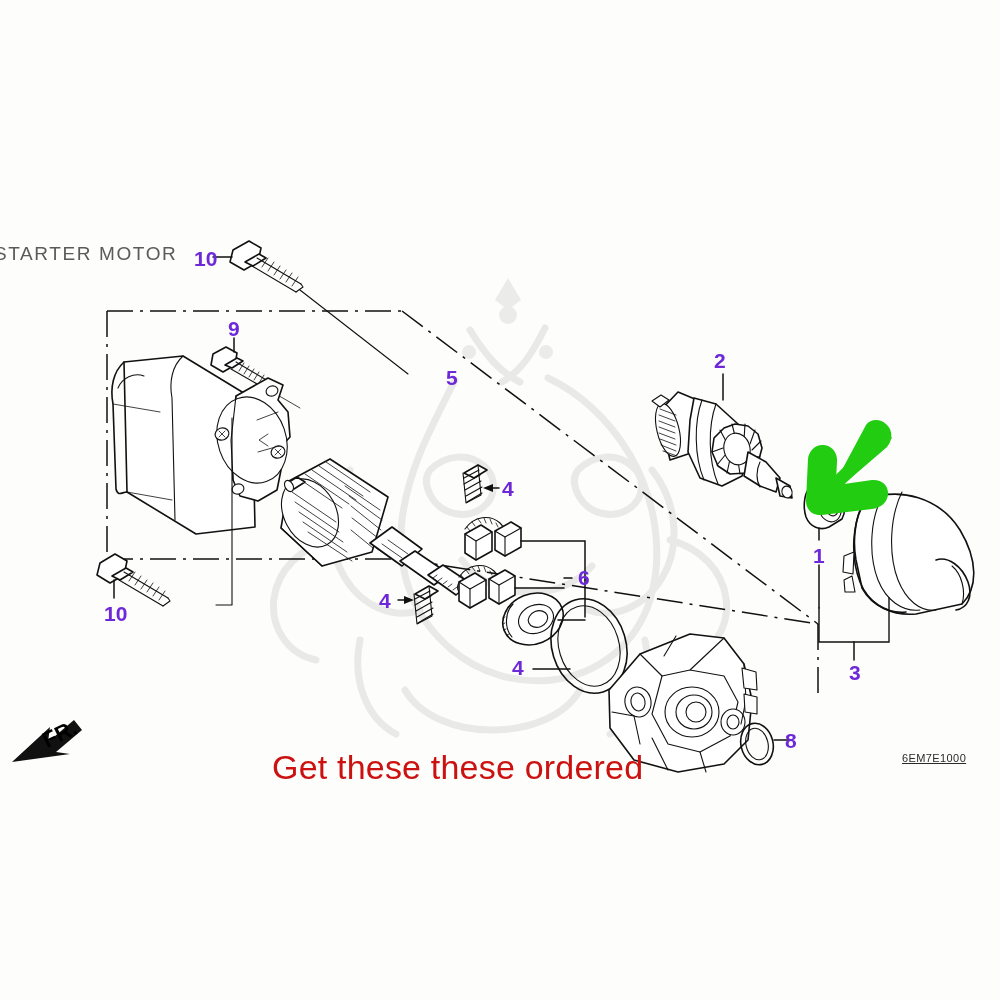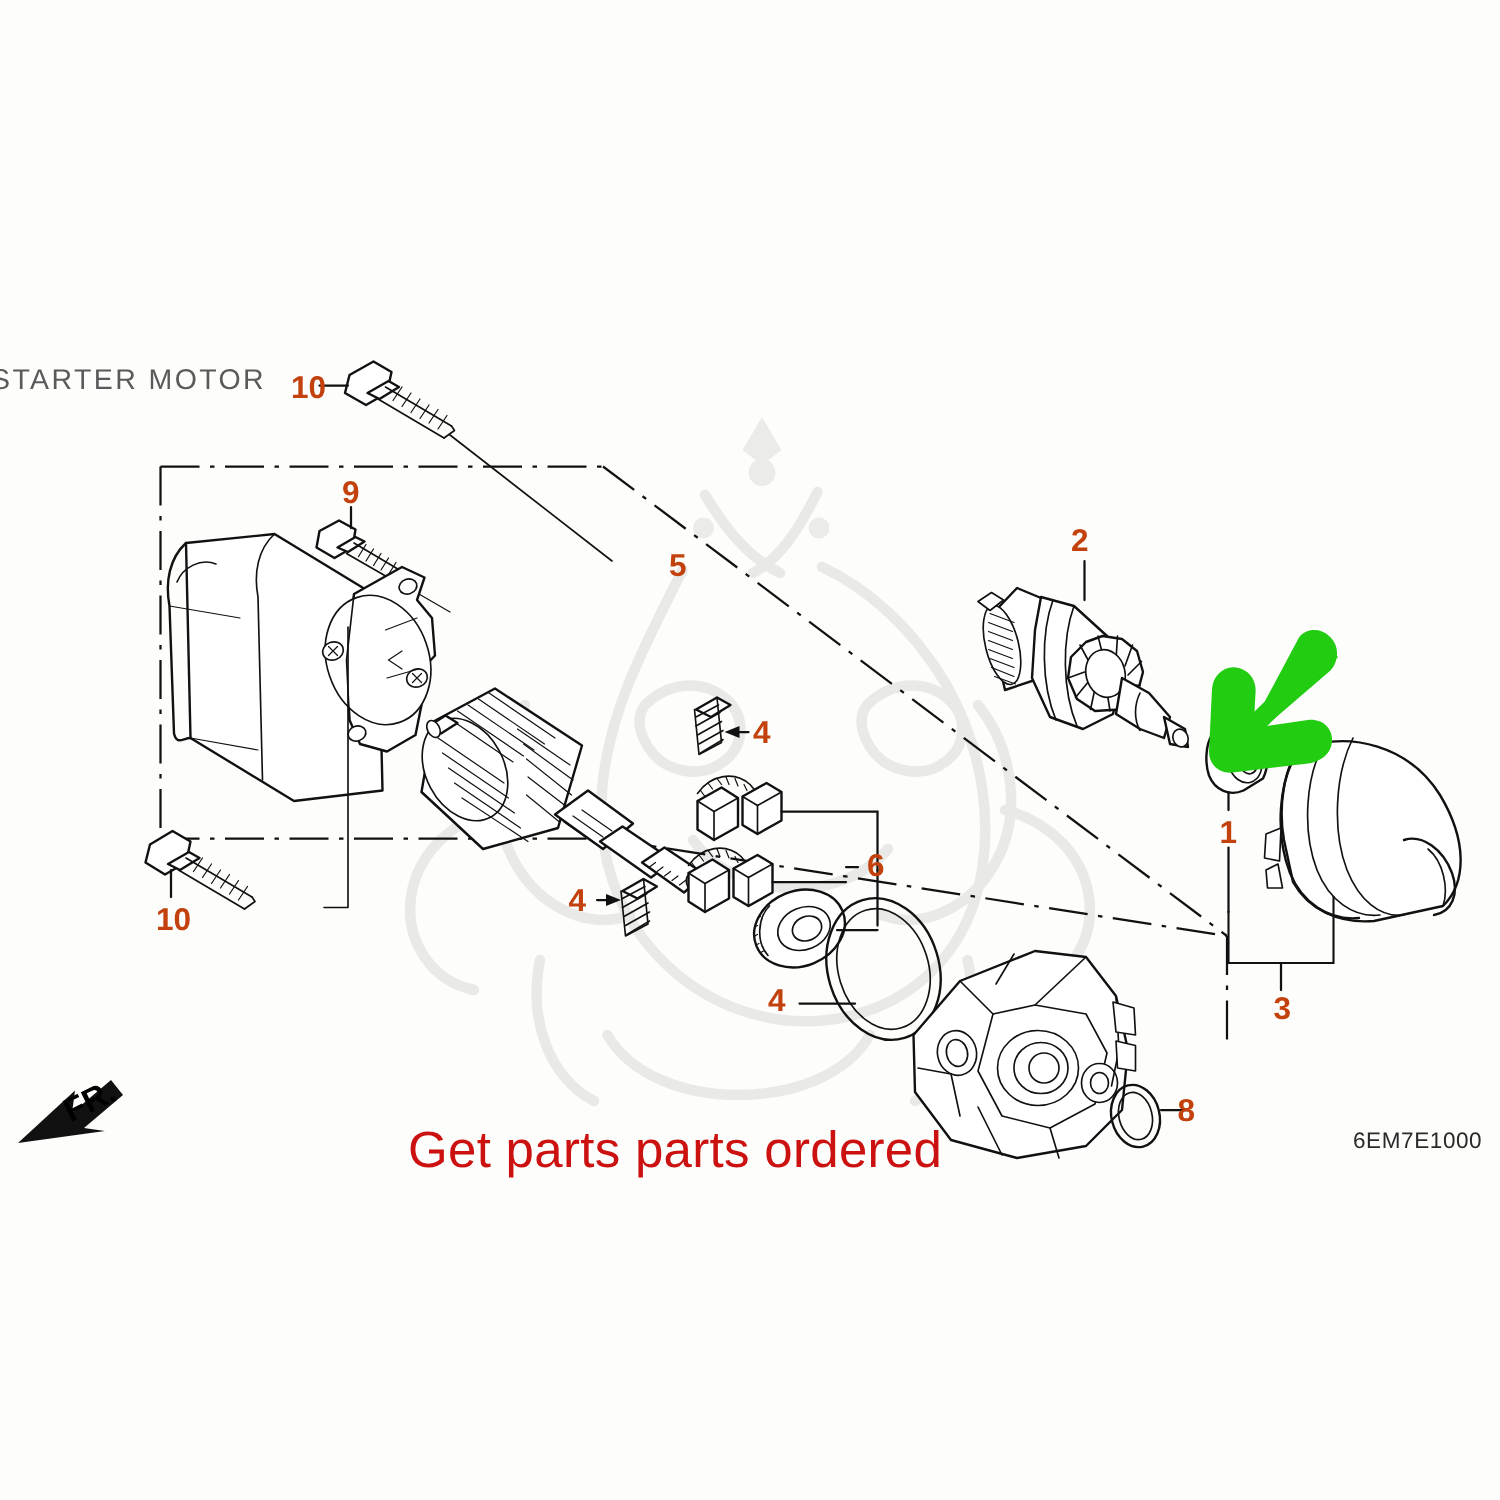--- a/index.html
+++ b/index.html
@@ -47,40 +47,41 @@
     fill: none; stroke: #111111; stroke-width: 1.5;
     stroke-dasharray: 26 7 3 7; stroke-linecap: butt;
   }
   .wm { fill: none; stroke: #e6e6e4; stroke-width: 7; stroke-linejoin: round; stroke-linecap: round; }
   .wmf { fill: #e9e9e7; stroke: none; }
   .callout {
     position: absolute;
     font-family: "Liberation Sans", sans-serif;
     font-weight: bold;
     font-size: 21px;
-    color: #c2410c;
+    color: #6d28d9;
     line-height: 1;
     white-space: nowrap;
     user-select: none;
   }
   #title {
     position: absolute;
     font-family: "Liberation Sans", sans-serif;
     font-size: 19px;
     letter-spacing: 1.6px;
     color: #5a5a5a;
     white-space: nowrap;
   }
   #partcode {
     position: absolute;
     font-family: "Liberation Sans", sans-serif;
-    font-size: 15px;
+    font-size: 11px;
     letter-spacing: 0.4px;
     color: #2a2a2a;
     white-space: nowrap;
+    text-decoration: underline;
   }
   #promo {
     position: absolute;
     font-family: "Liberation Sans", sans-serif;
     font-size: 34px;
     color: #cc1111;
     white-space: nowrap;
     letter-spacing: 0.2px;
   }
   #fr-label {
@@ -481,21 +482,21 @@
                L 866 425
                C 870 419, 880 418, 886 424 Z"></path>
       <path class="arrow-green" d="M884 428 L 812 498 L 820 508 L 892 438 Z"></path>
     </g>
   </svg>
 
   <div id="title" style="left:-6px; top:243px;">STARTER MOTOR</div>
 
   <div id="partcode" style="left:902px; top:752px;">6EM7E1000</div>
 
-  <div id="promo" style="left:272px; top:748px;">Get parts parts ordered</div>
+  <div id="promo" style="left:272px; top:748px;">Get these these ordered</div>
 
   <svg class="layer" viewBox="0 0 1000 1000">
     <g>
       <path class="fill-k" d="M12 762 L 50 727 L 48 742 L 74 720 L 82 730 L 56 752 L 70 754 Z"></path>
     </g>
   </svg>
   <div id="fr-label" style="left:44px; top:729px;">FR.</div>
 
   <div class="callout" style="left:194px; top:248px;">10</div>
   <div class="callout" style="left:228px; top:318px;">9</div>

